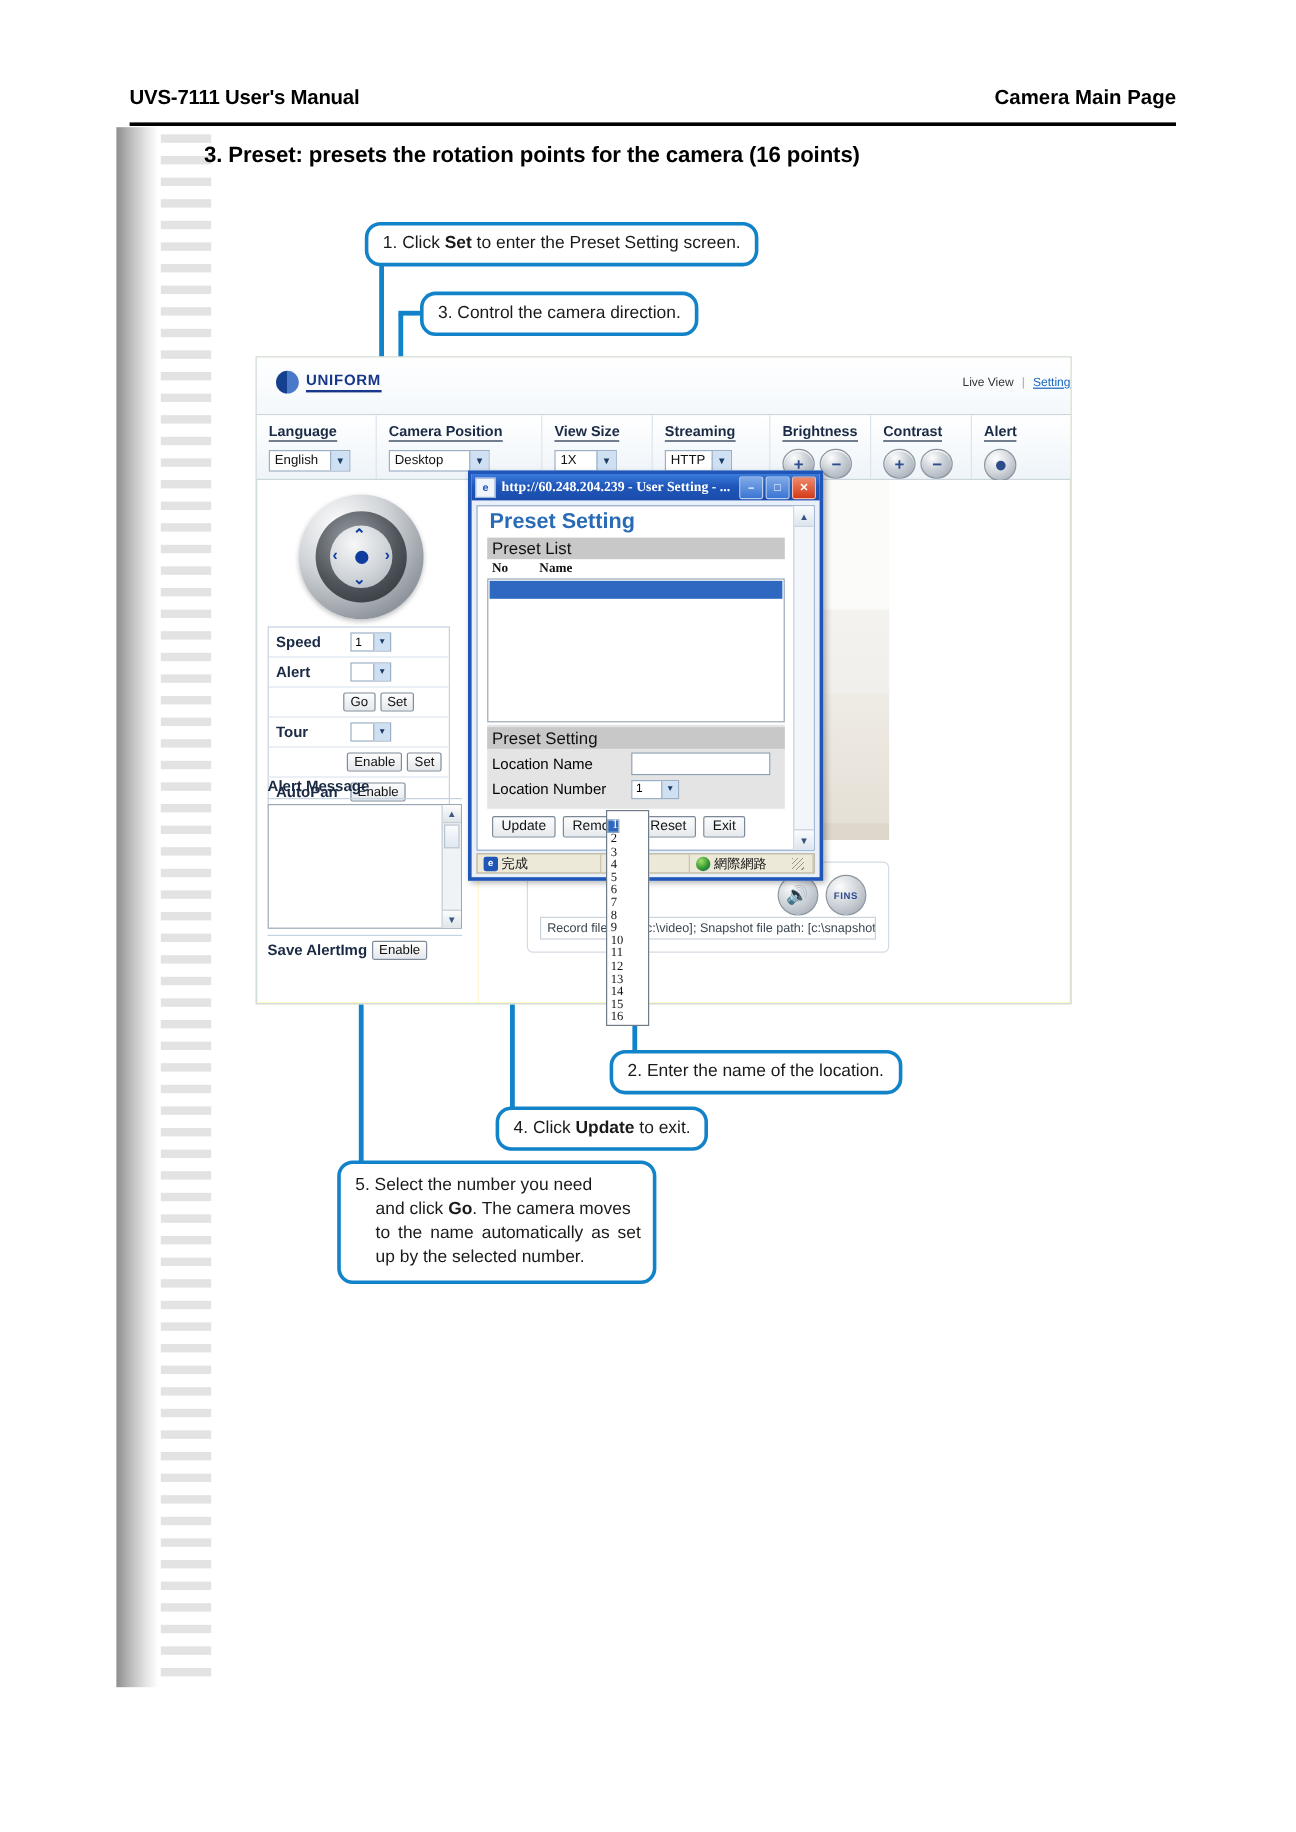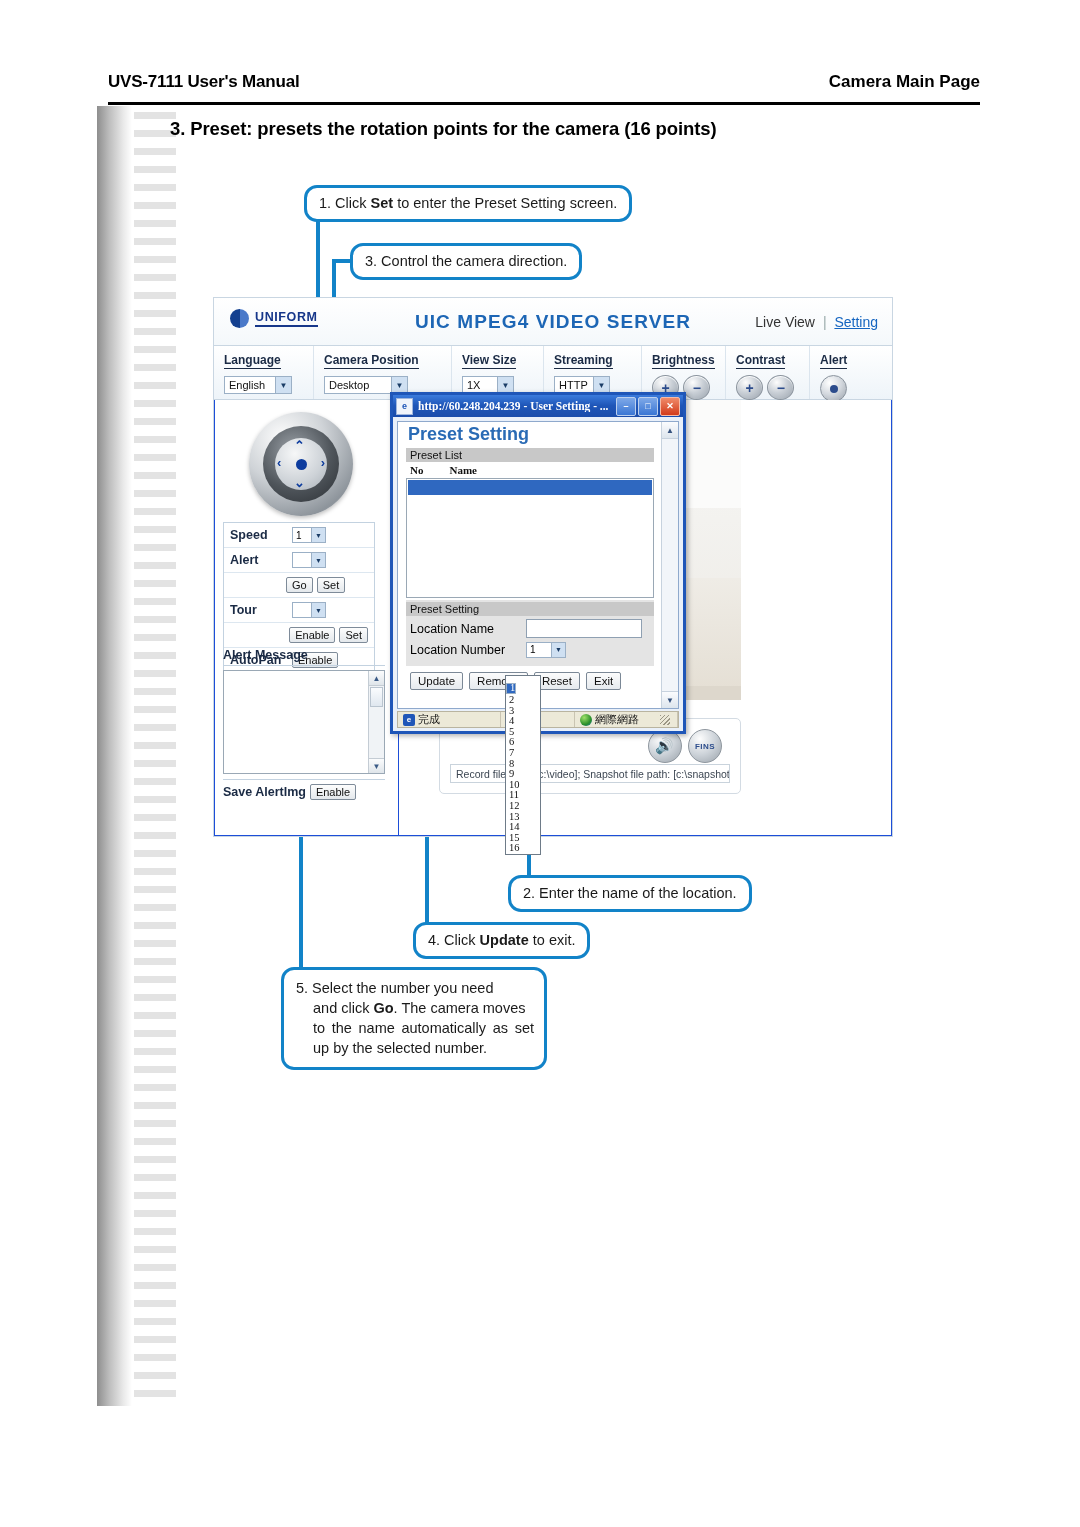--- a/index.html
+++ b/index.html
@@ -48,39 +48,39 @@
   .c5 .just{display:flex;justify-content:space-between;padding-left:17px;}
 
   
   .conn{position:absolute;background:#1283c8;}
   .conn-v{width:4px;}
   .conn-h{height:4px;}
 
   
   .app{
     position:absolute;left:213px;top:297px;width:680px;height:540px;
-    background:#1d4ed8;border:1px solid #c9d6e2;box-sizing:border-box;
+    background:#fef9c3;border:1px solid #c9d6e2;box-sizing:border-box;
   }
   .app-top{
     position:absolute;left:0;top:0;width:100%;height:48px;
     background:linear-gradient(to bottom,#ffffff,#f4f8fb);
     border-bottom:1px solid #c9d6e2;box-sizing:border-box;
   }
   .brand{position:absolute;left:16px;top:11px;display:flex;align-items:center;gap:6px;}
   .brand-mark{
     width:19px;height:19px;border-radius:50%;
     background:linear-gradient(to right,#14408f 0 50%,#4a79c9 50% 100%);
   }
   .brand-name{font-size:12.5px;font-weight:bold;color:#17378a;letter-spacing:.6px;
     border-bottom:2px solid #17378a;padding-bottom:1px;}
   .app-title{
     position:absolute;left:0;right:0;top:13px;text-align:center;
     font-size:19px;font-weight:bold;color:#1d66b5;letter-spacing:1.1px;
   }
-  .app-links{position:absolute;right:14px;top:16px;font-size:14px;color:#333;}
+  .app-links{position:absolute;right:0;top:16px;font-size:10px;color:#333;}
   .app-links .sep{color:#9aa;margin:0 4px;}
   .app-links a{color:#1565c0;text-decoration:underline;}
 
   .app-bar{
     position:absolute;left:0;top:48px;width:100%;height:54px;
     background:linear-gradient(to bottom,#ffffff,#eef4f9);
     border-bottom:1px solid #c9d6e2;box-sizing:border-box;
     display:flex;align-items:flex-start;
   }
   .bar-cell{position:relative;height:100%;box-sizing:border-box;
@@ -232,21 +232,21 @@
     background:linear-gradient(to bottom,#7fa9e8,#3a76d4);display:flex;align-items:center;
     justify-content:center;color:#fff;font-size:9px;font-weight:bold;}
   .tb-b.x{background:linear-gradient(to bottom,#f08b6a,#d23a1a);border-color:#f5bba8;}
   .modal-body{position:absolute;left:4px;top:26px;right:4px;bottom:22px;background:#fff;border:1px solid #8fa9cc;box-sizing:border-box;}
   .modal-inner{position:absolute;left:0;top:0;right:16px;bottom:0;overflow:hidden;padding:0 8px 0 8px;box-sizing:border-box;}
   .mb-scroll{position:absolute;right:0;top:0;width:16px;bottom:0;background:#f2f5f9;border-left:1px solid #c7d2de;}
   .mb-scroll .ar{height:16px;background:linear-gradient(to bottom,#fbfcfe,#dde5ed);border-bottom:1px solid #c7d2de;
     display:flex;align-items:center;justify-content:center;font-size:8px;color:#35527e;}
   .mb-scroll .ar.bt{position:absolute;bottom:0;left:0;right:0;border-bottom:none;border-top:1px solid #c7d2de;}
   .ps-title{font-size:18px;font-weight:bold;color:#2a6bb5;margin:2px 0 3px 2px;}
-  .grey-head{background:#c8c8c8;color:#111;font-size:11px;padding:1px 4px;}
+  .grey-head{background:#c8c8c8;color:#111;font-size:14px;padding:1px 4px;}
   .colhdr{font-size:11px;font-weight:bold;color:#111;padding:2px 0 2px 4px;
     font-family:"Liberation Serif",serif;}
   .colhdr .nm{margin-left:26px;}
   .list{height:120px;border:1px solid #9aa8b5;background:#fff;padding:1px;box-sizing:border-box;}
   .list .selrow{height:15px;background:#2f68c0;}
   .ps-form{background:#e4e4e4;padding:2px 0 6px 0;margin-top:2px;}
   .frow{display:flex;align-items:center;height:21px;padding-left:4px;}
   .flab{font-size:12.5px;color:#000000;width:116px;}
   .fin{width:110px;height:15px;border:1px solid #8fa0b2;background:#fff;}
   .btn-row{display:flex;gap:6px;margin-top:6px;padding-left:4px;}
@@ -382,21 +382,20 @@
 
   <div class="conn conn-v" style="left:527px;top:655px;height:232px;"></div>
 
   <div class="app">
 
     <div class="app-top">
       <div class="brand">
         <div class="brand-mark"></div>
         <div class="brand-name">UNIFORM</div>
       </div>
-      <div class="app-title">UIC MPEG4 VIDEO SERVER</div>
       <div class="app-links">
         <span>Live View</span>
         <span class="sep">|</span>
         <a href="#">Setting</a>
       </div>
     </div>
 
     <div class="app-bar">
       <div class="bar-cell" style="width:100px;">
         <div class="bar-label">Language</div>

